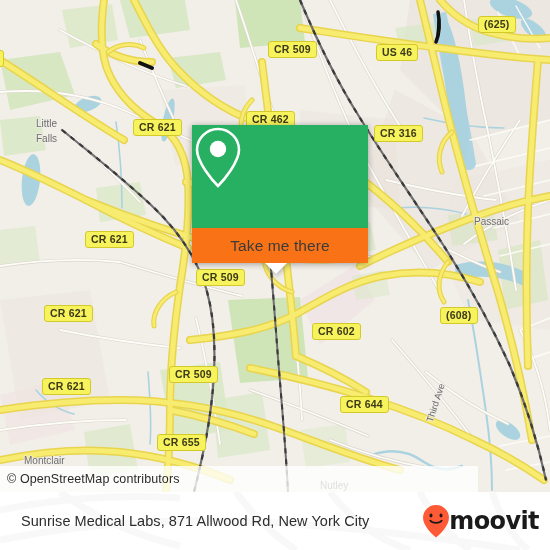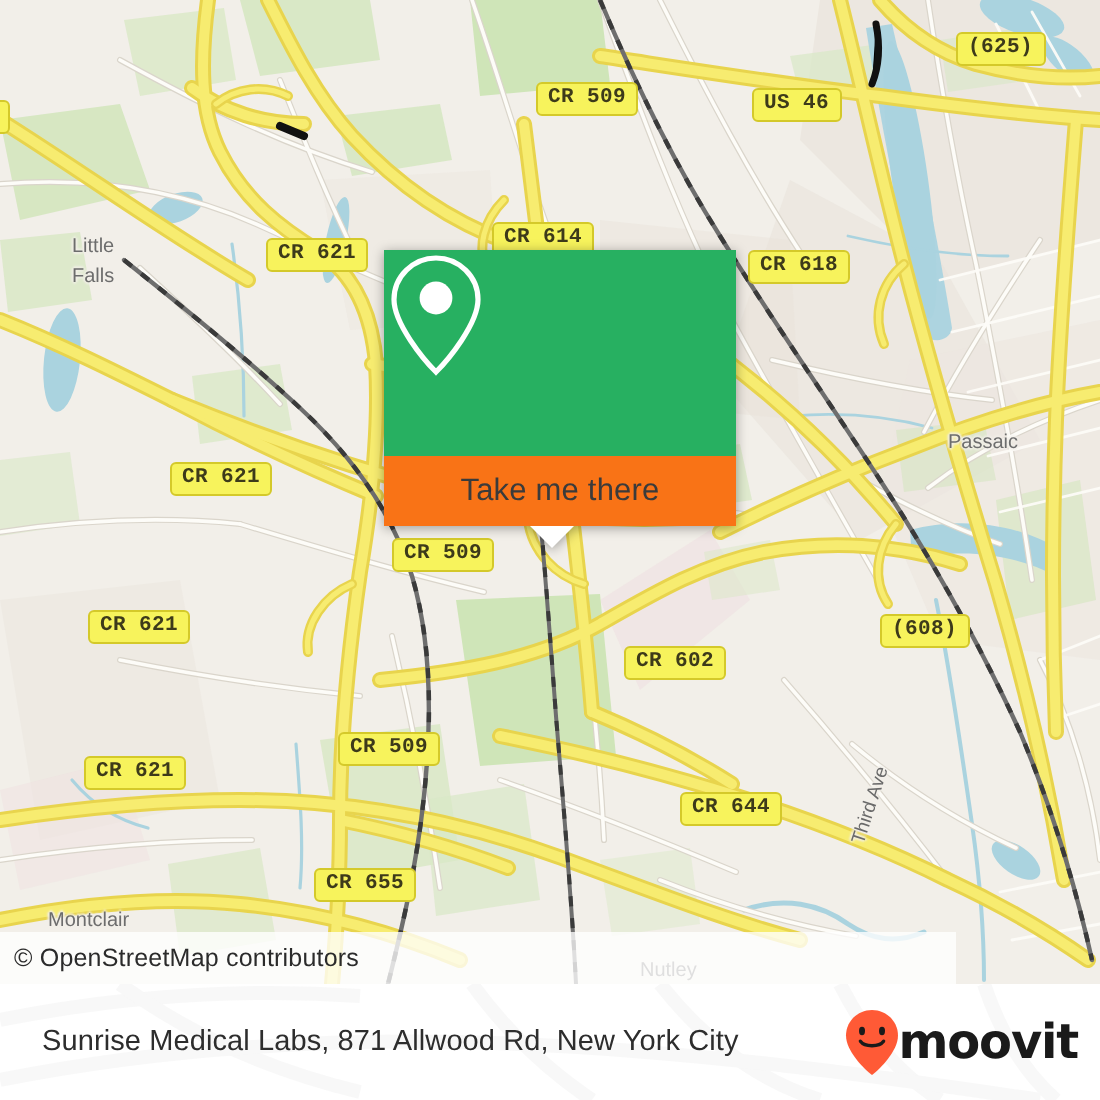--- a/index.html
+++ b/index.html
@@ -26,21 +26,21 @@
     background: #f7f35c;
     border: 1.6px solid #d4c92a;
     border-radius: 3px;
     color: #3d3a1a;
     font-size: 10.5px;
     font-weight: bold;
     letter-spacing: .2px;
     padding: 1px 5px 2px 5px;
     white-space: nowrap;
     line-height: 12px;
-    font-family: Liberation Mono, monospace;
+    font-family: Liberation Sans, sans-serif;
   }
 
   
   .place {
     position: absolute;
     color: #6d6d6d;
     font-size: 10px;
     white-space: nowrap;
     text-shadow: 1px 0 1px #f2efe9, -1px 0 1px #f2efe9, 0 1px 1px #f2efe9, 0 -1px 1px #f2efe9;
     font-family: "Liberation Sans", sans-serif;
@@ -372,25 +372,25 @@
         <path class="rail" stroke-width="2" d="M264 196 C270 250 274 304 278 358 C282 406 286 452 288 492"></path>
         <path class="rail2" stroke-width="2" d="M264 196 C270 250 274 304 278 358 C282 406 286 452 288 492"></path>
       </g>
 
       <path stroke="#111" stroke-width="4" stroke-linecap="round" d="M140 63 L152 68"></path>
       <path stroke="#111" stroke-width="3.5" stroke-linecap="round" d="M438 12 C440 22 440 32 436 42"></path>
     </svg>
 
     <div class="shield" style="left:-14px;top:50px;">1</div>
     <div class="shield" style="left:133px;top:119px;">CR 621</div>
-    <div class="shield" style="left:246px;top:111px;">CR 614</div>
+    <div class="shield" style="left:246px;top:111px;">CR 462</div>
     <div class="shield" style="left:268px;top:41px;">CR 509</div>
     <div class="shield" style="left:376px;top:44px;">US 46</div>
     <div class="shield" style="left:478px;top:16px;">(625)</div>
-    <div class="shield" style="left:374px;top:125px;">CR 618</div>
+    <div class="shield" style="left:374px;top:125px;">CR 316</div>
     <div class="shield" style="left:85px;top:231px;">CR 621</div>
     <div class="shield" style="left:196px;top:269px;">CR 509</div>
     <div class="shield" style="left:44px;top:305px;">CR 621</div>
     <div class="shield" style="left:312px;top:323px;">CR 602</div>
     <div class="shield" style="left:440px;top:307px;">(608)</div>
     <div class="shield" style="left:169px;top:366px;">CR 509</div>
     <div class="shield" style="left:42px;top:378px;">CR 621</div>
     <div class="shield" style="left:308px;top:396px;margin-left:32px;">CR 644</div>
     <div class="shield" style="left:157px;top:434px;">CR 655</div>
 

